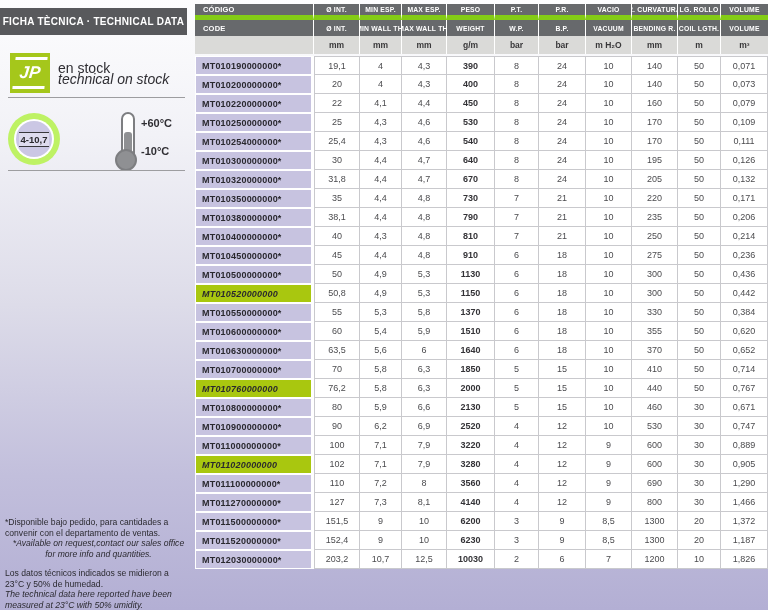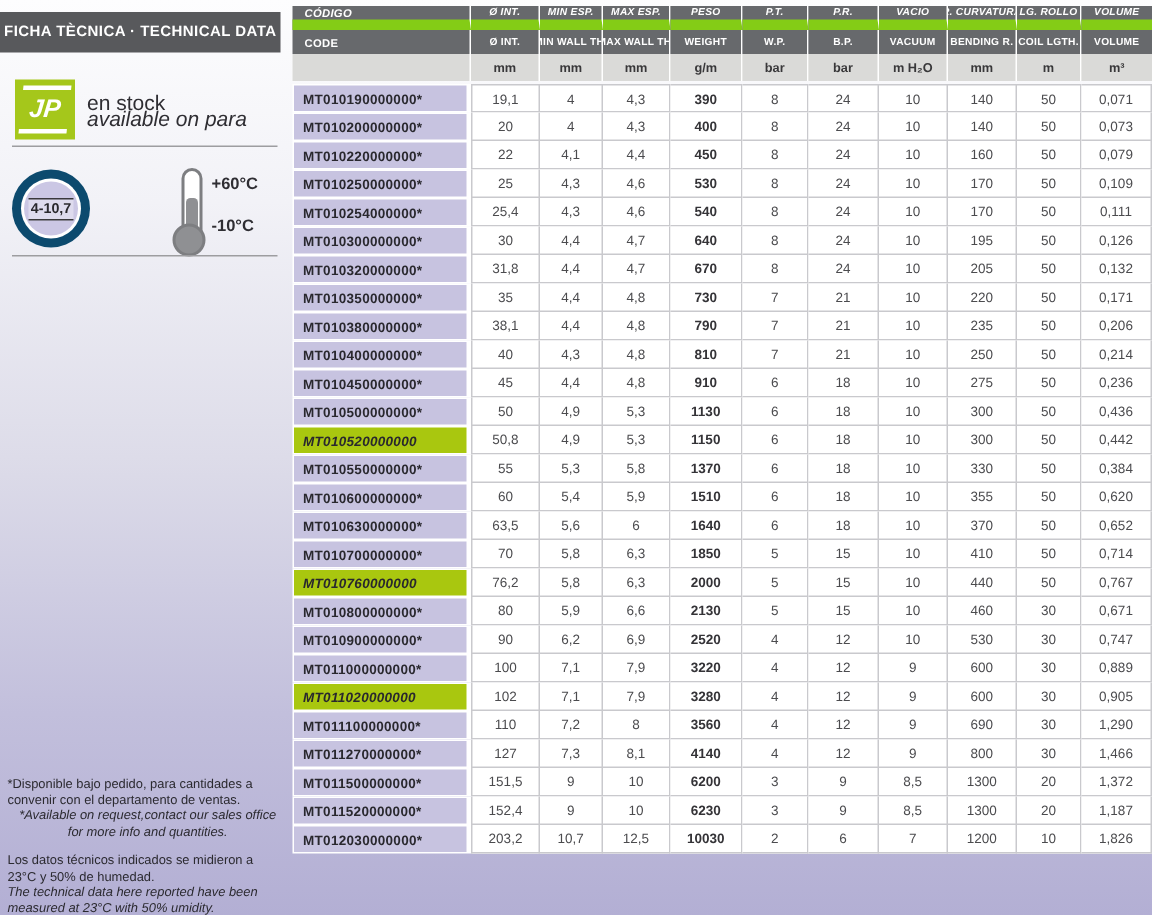--- a/index.html
+++ b/index.html
@@ -15,21 +15,21 @@
     display:flex;align-items:center;justify-content:center;white-space:nowrap;}
   .jp-box{position:absolute;left:10px;top:53px;width:40px;height:40px;background:#a5c71b;}
   .jp-inner{position:absolute;inset:4px;border-top:3px solid #fff;border-bottom:3px solid #fff;
     transform:skewX(-6deg);display:flex;align-items:center;justify-content:center;
     color:#fff;font-weight:bold;font-style:italic;font-size:17px;letter-spacing:0;}
   .stock{position:absolute;left:58px;top:63px;font-size:14px;color:#2f2e33;line-height:11px;}
   .stock .it{font-style:italic;}
   .hr{position:absolute;left:8px;width:177px;height:1px;background:#9d9da0;}
   .hr1{top:97px;} .hr2{top:170px;}
   .badge{position:absolute;left:8px;top:113px;width:52px;height:52px;border-radius:50%;
-    background:#0c4a6e;display:flex;align-items:center;justify-content:center;}
+    background:#bef264;display:flex;align-items:center;justify-content:center;}
   .badge-mid{width:40px;height:40px;border-radius:50%;background:#fff;
     display:flex;align-items:center;justify-content:center;}
   .badge-in{width:36px;height:36px;border-radius:50%;background:#cbc7e4;
     display:flex;align-items:center;justify-content:center;}
   .badge-band{background:#dedbee;border-top:1px solid #39383c;border-bottom:1px solid #39383c;
     font-size:9.5px;font-weight:bold;color:#2a292e;padding:1px 2px;white-space:nowrap;}
   .thermo-stem{position:absolute;left:121px;top:112px;width:10px;height:46px;
     border:2px solid #7d7e81;border-radius:7px 7px 3px 3px;background:#fff;}
   .thermo-fill{position:absolute;left:124px;top:132px;width:8px;height:28px;background:#8f9093;
     border-radius:3px;}
@@ -44,21 +44,21 @@
   .notes p.it{font-style:italic;}
   
   .dtable{position:absolute;left:195px;top:4px;width:573px;}
   .grid-row{display:grid;grid-template-columns:119px 46px 42px 45px 48px 44px 47px 46px 46px 43px 47px;}
   .hrow{height:16px;background:#fff;}
   .hrow .hcell{background:#67696c;color:#fff;font-size:6.8px;font-weight:bold;letter-spacing:.2px;
     display:flex;align-items:center;justify-content:center;border-right:1px solid #fff;
     box-sizing:border-box;white-space:nowrap;overflow:hidden;}
   .hrow .hcell:last-child{border-right:none;}
   .hrow .hcell:first-child{justify-content:flex-start;padding-left:8px;font-size:7.5px;}
-  .hrow1 .hcell{border-bottom:7px solid #84cc16;font-style:italic;}
+  .hrow1 .hcell{border-bottom:5px solid #84cc16;}
   .urow{height:18px;background:#fff;margin-bottom:2px;}
   .urow .ucell{background:#dadad8;color:#39383a;font-size:8.5px;font-weight:bold;
     display:flex;align-items:center;justify-content:center;border-right:1px solid #fff;
     box-sizing:border-box;white-space:nowrap;}
   .urow .ucell:last-child{border-right:none;}
   .trow{height:19px;background:#fff;}
   .code-cell{background:#c7c3e0;margin:1px 3px 1px 1px;display:flex;align-items:center;
     padding-left:6px;font-size:9px;font-weight:bold;color:#29282e;letter-spacing:.2px;
     white-space:nowrap;box-sizing:border-box;}
   .code-cell.hl{background:#a9c70f;font-style:italic;}
@@ -73,21 +73,21 @@
 <body>
 
 <div class="sidebar">
   <div class="title-bar">FICHA TÈCNICA · TECHNICAL DATA</div>
 
   <div class="jp-box">
     <div class="jp-inner">JP</div>
   </div>
   <div class="stock">
     <div>en stock</div>
-    <div class="it">available on para</div>
+    <div class="it">technical on stock</div>
   </div>
 
   <div class="hr hr1"></div>
 
   <div class="badge">
     <div class="badge-mid">
       <div class="badge-in">
         <span class="badge-band">4-10,7</span>
       </div>
     </div>

